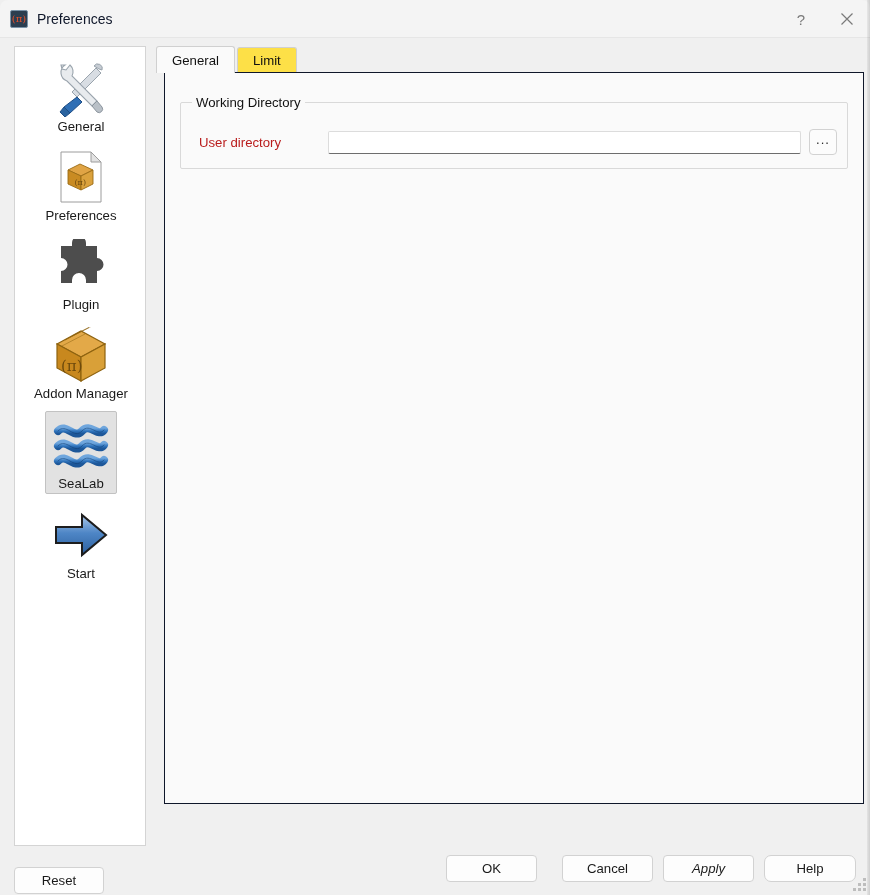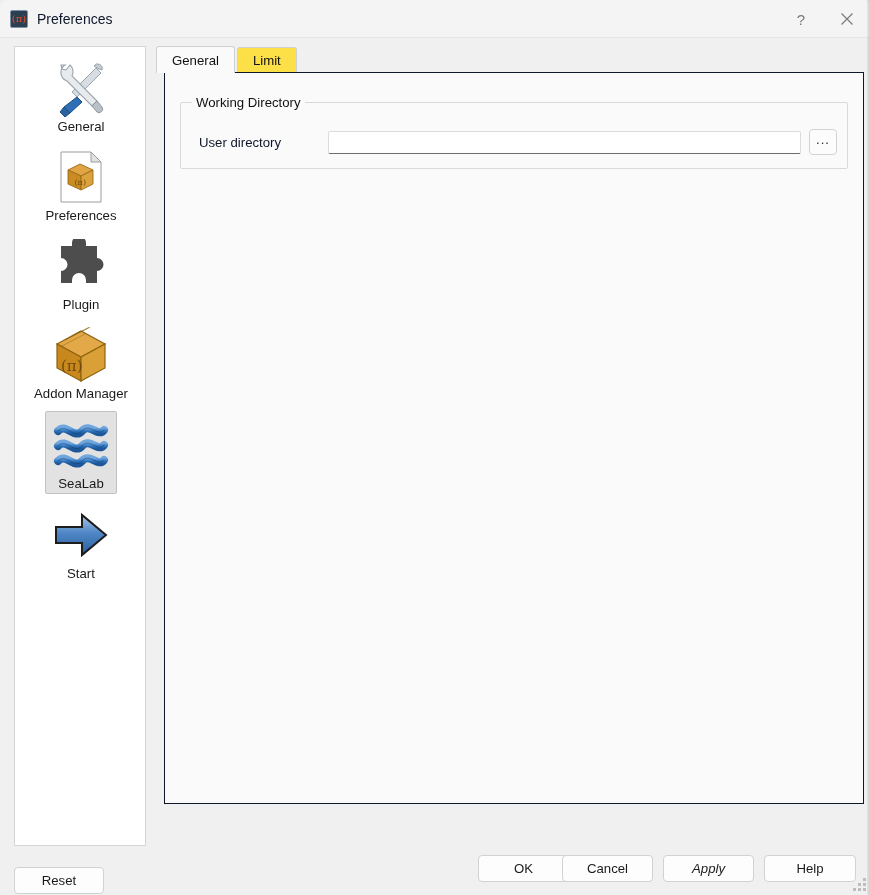--- a/index.html
+++ b/index.html
@@ -162,21 +162,21 @@
   .row {
     position: absolute;
     left: 0; top: 24px;
     width: 668px; height: 30px;
     display: flex; align-items: center;
   }
   .field-label {
     width: 147px;
     padding-left: 18px;
     font-size: 13.2px;
-    color: #0f172a;
+    color: #b91c1c;
   }
   .text-input {
     width: 473px; height: 23px;
     background: #ffffff;
     border: 1px solid #dcdcdc;
     border-bottom: 1px solid #6d6d6d;
     border-radius: 2px;
     font-size: 13px;
     padding: 0 4px;
     color: #111;
@@ -206,24 +206,24 @@
     height: 27px;
     background: #fdfdfd;
     border: 1px solid #d2d2d2;
     border-radius: 4px;
     font-size: 13.2px;
     color: #1a1a1a;
     display: flex; align-items: center; justify-content: center;
     font-family: "Liberation Sans", sans-serif;
   }
   #btn-reset  { left: 14px;  top: 9px; width: 90px; margin-top: 12px; }
-  #btn-ok     { left: 478px; top: 9px; width: 91px; }
+  #btn-ok     { left: 446px; top: 9px; width: 91px; }
   #btn-cancel { left: 562px; top: 9px; width: 91px; }
   #btn-apply  { left: 663px; top: 9px; width: 91px; font-style: italic; }
-  #btn-help   { left: 764px; top: 9px; width: 92px; }
+  #btn-help   { left: 764px; top: 9px; width: 92px; border-radius: 7px; }
 
   
   #grip { position:absolute; right:4px; bottom:4px; width:13px; height:13px; }
   #grip i {
     position:absolute; width:3px; height:3px; background:#bdbdbd; display:block;
   }
 </style>
 </head>
 <body>
 

